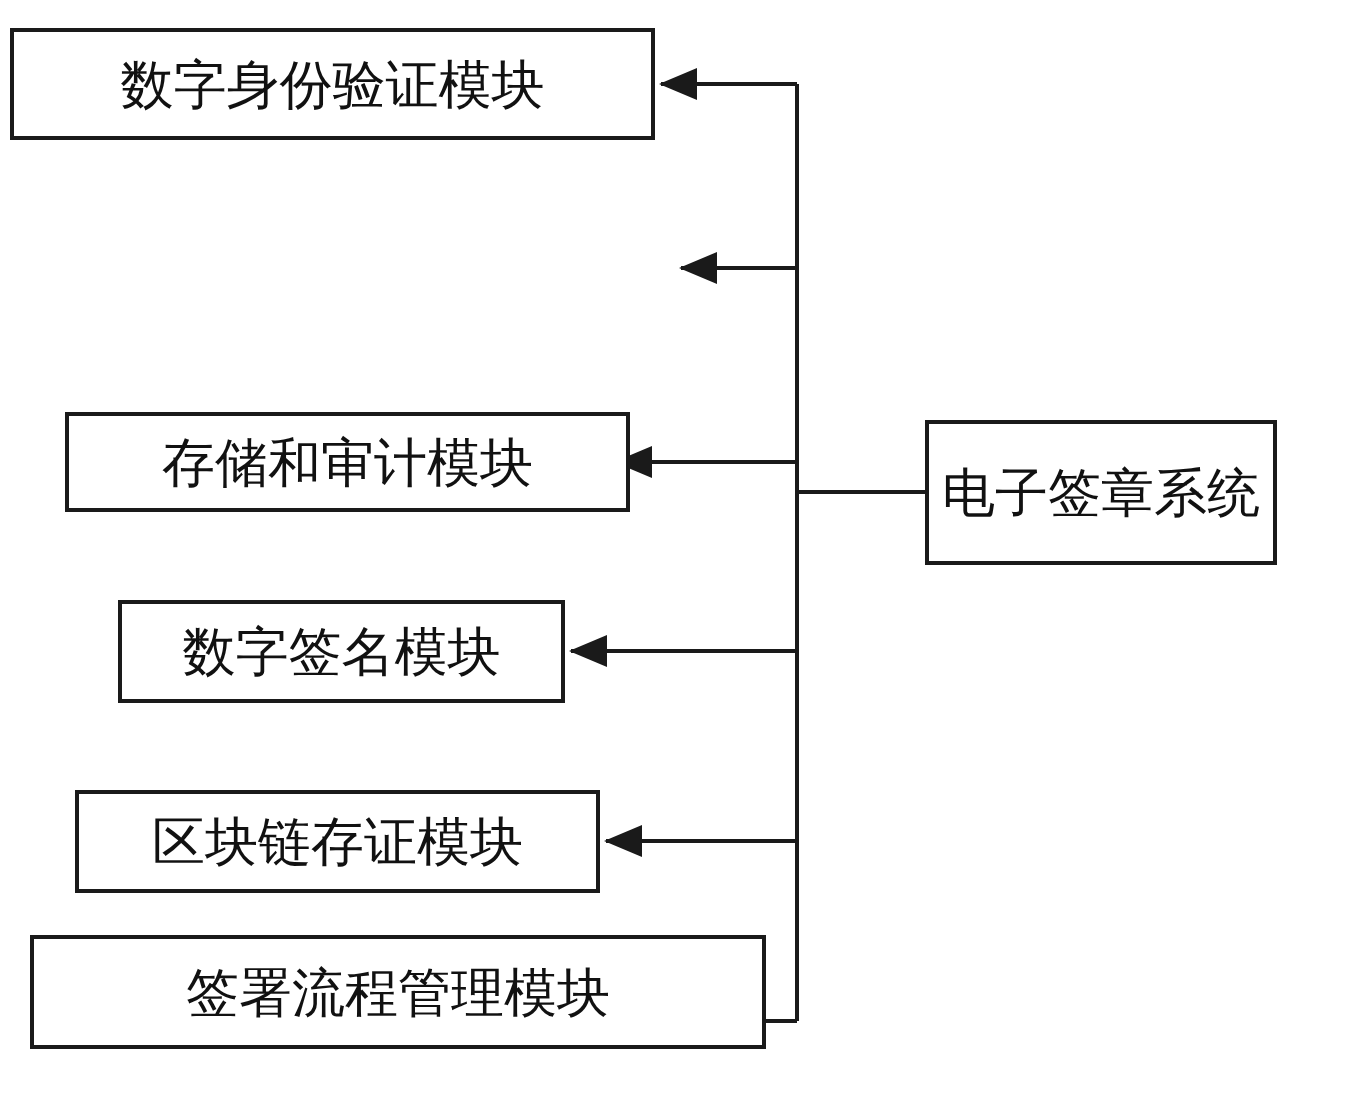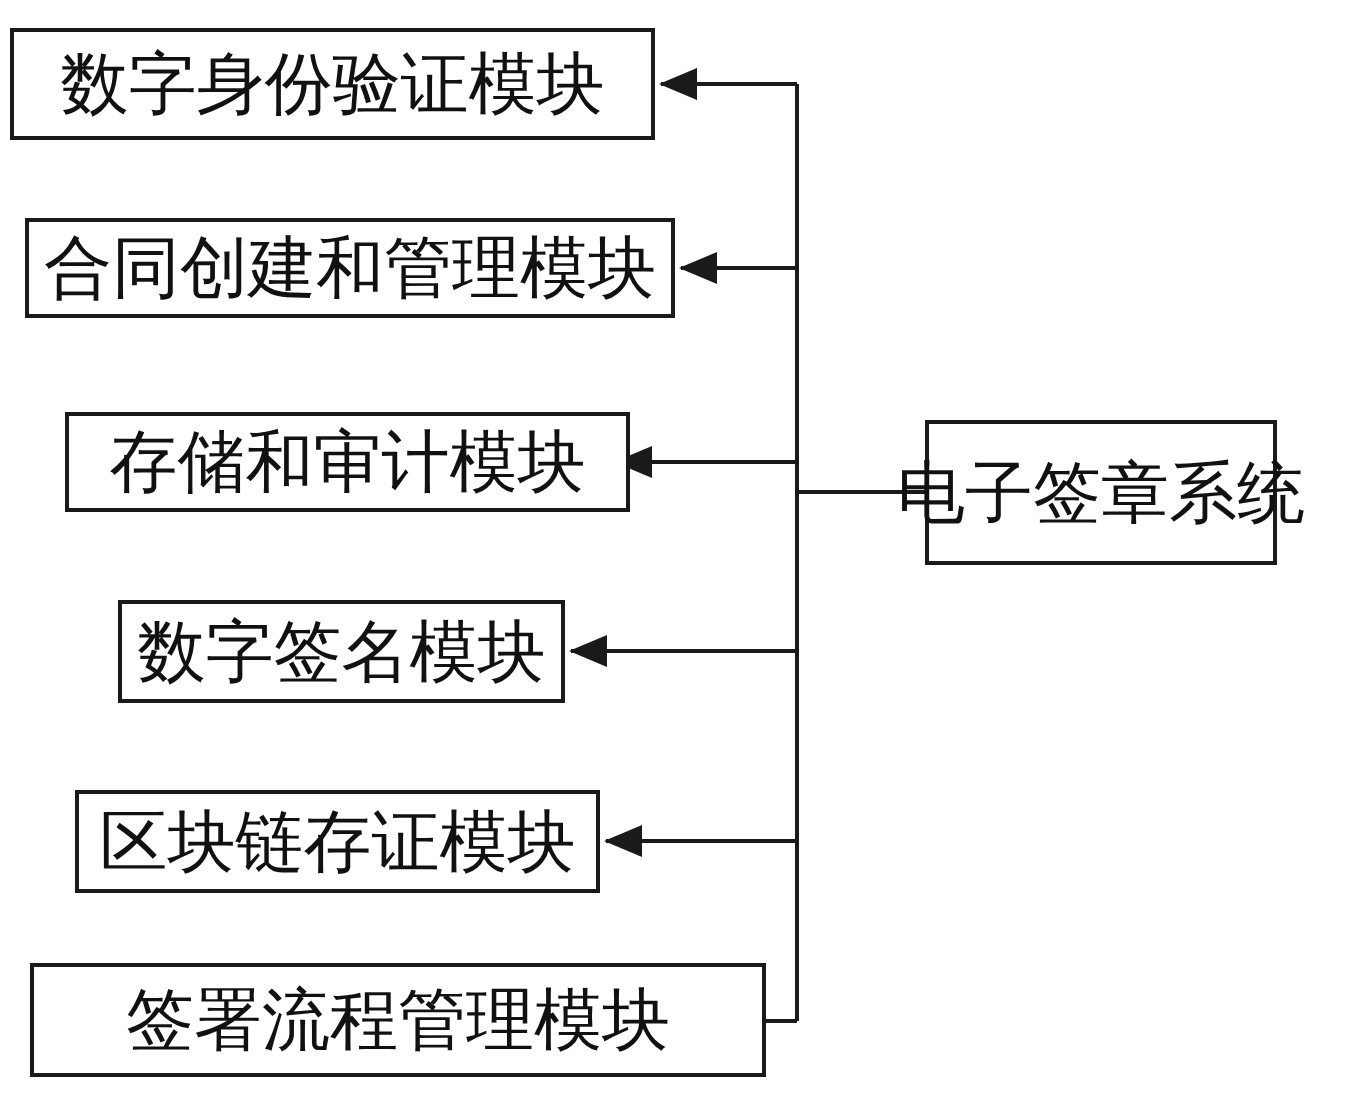--- a/index.html
+++ b/index.html
@@ -16,39 +16,39 @@
     overflow: hidden;
   }
   .box {
     position: absolute;
     box-sizing: border-box;
     border: 4px solid #1a1a1a;
     background: #ffffff;
     display: flex;
     align-items: center;
     justify-content: center;
-    font-size: 68px;
+    font-size: 53px;
     line-height: 1;
     color: #111111;
     white-space: nowrap;
     z-index: 2;
   }
   .connectors {
     position: absolute;
     left: 0;
     top: 0;
     z-index: 1;
   }
   
   .box-m1 { left: 10px;  top: 28px;  width: 645px; height: 112px; }
   .box-m2 { left: 25px;  top: 218px; width: 650px; height: 100px; }
   .box-m3 { left: 45px;  top: 412px; width: 565px; height: 100px; margin-left: 20px; }
   .box-m4 { left: 118px; top: 600px; width: 447px; height: 103px; }
   .box-m5 { left: 75px;  top: 790px; width: 525px; height: 103px; }
-  .box-m6 { left: 30px;  top: 963px; width: 736px; height: 114px; }
+  .box-m6 { left: 30px;  top: 935px; width: 736px; height: 114px; }
   
   .box-root { left: 925px; top: 420px; width: 352px; height: 145px; }
 </style>
 </head>
 <body>
 
 <div class="canvas">
 
   <svg class="connectors" width="1370" height="1096" viewBox="0 0 1370 1096">
     <defs>
@@ -66,23 +66,20 @@
     <line x1="797" y1="462" x2="616" y2="462" stroke="#1a1a1a" stroke-width="4" marker-end="url(#arrowhead)"></line>
     <line x1="797" y1="651" x2="571" y2="651" stroke="#1a1a1a" stroke-width="4" marker-end="url(#arrowhead)"></line>
     <line x1="797" y1="841" x2="606" y2="841" stroke="#1a1a1a" stroke-width="4" marker-end="url(#arrowhead)"></line>
     <line x1="797" y1="1021" x2="656" y2="1021" stroke="#1a1a1a" stroke-width="4" marker-end="url(#arrowhead)"></line>
   </svg>
 
   <div class="box box-m1">
     <span>数字身份验证模块</span>
   </div>
 
-  <div class="box box-m2">
-    <span>合同创建和管理模块</span>
-  </div>
 
   <div class="box box-m3">
     <span>存储和审计模块</span>
   </div>
 
   <div class="box box-m4">
     <span>数字签名模块</span>
   </div>
 
   <div class="box box-m5">

